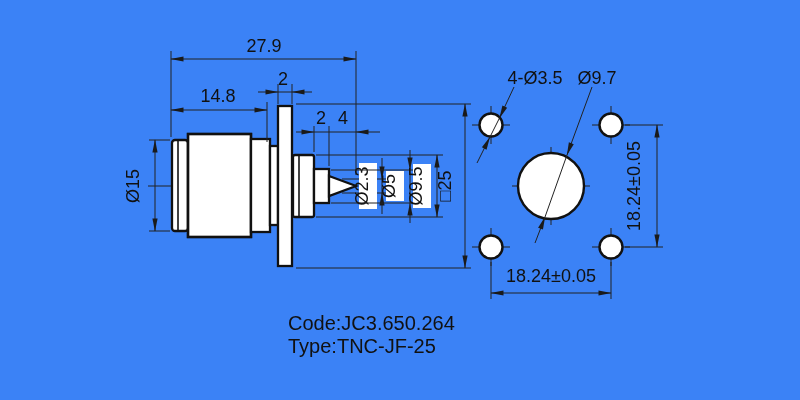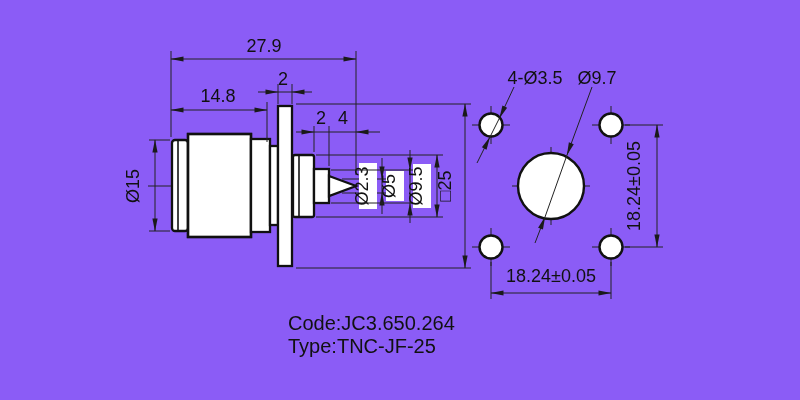--- a/index.html
+++ b/index.html
@@ -1,16 +1,16 @@
 <!DOCTYPE html>
 <html><head>
 <meta charset="utf-8">
 <style>
   html,body{margin:0;padding:0;background:#fff;}
-  .stage{position:relative;width:800px;height:400px;background:#8b5cf6;overflow:hidden;}
+  .stage{position:relative;width:800px;height:400px;background:#3b82f6;overflow:hidden;}
   svg{display:block;}
   text{font-family:"Liberation Sans","DejaVu Sans",sans-serif;fill:#111;}
   .dim-label{font-size:18px;}
   .footer-label{font-size:20px;}
   .outline{stroke:#111;stroke-width:2.3;fill:#fff;}
   .outline-thick{stroke:#111;stroke-width:2.4;fill:#fff;}
   .thin{stroke:#222;stroke-width:1;fill:none;}
   .mask{fill:#fff;stroke:none;}
 </style>
 </head>

